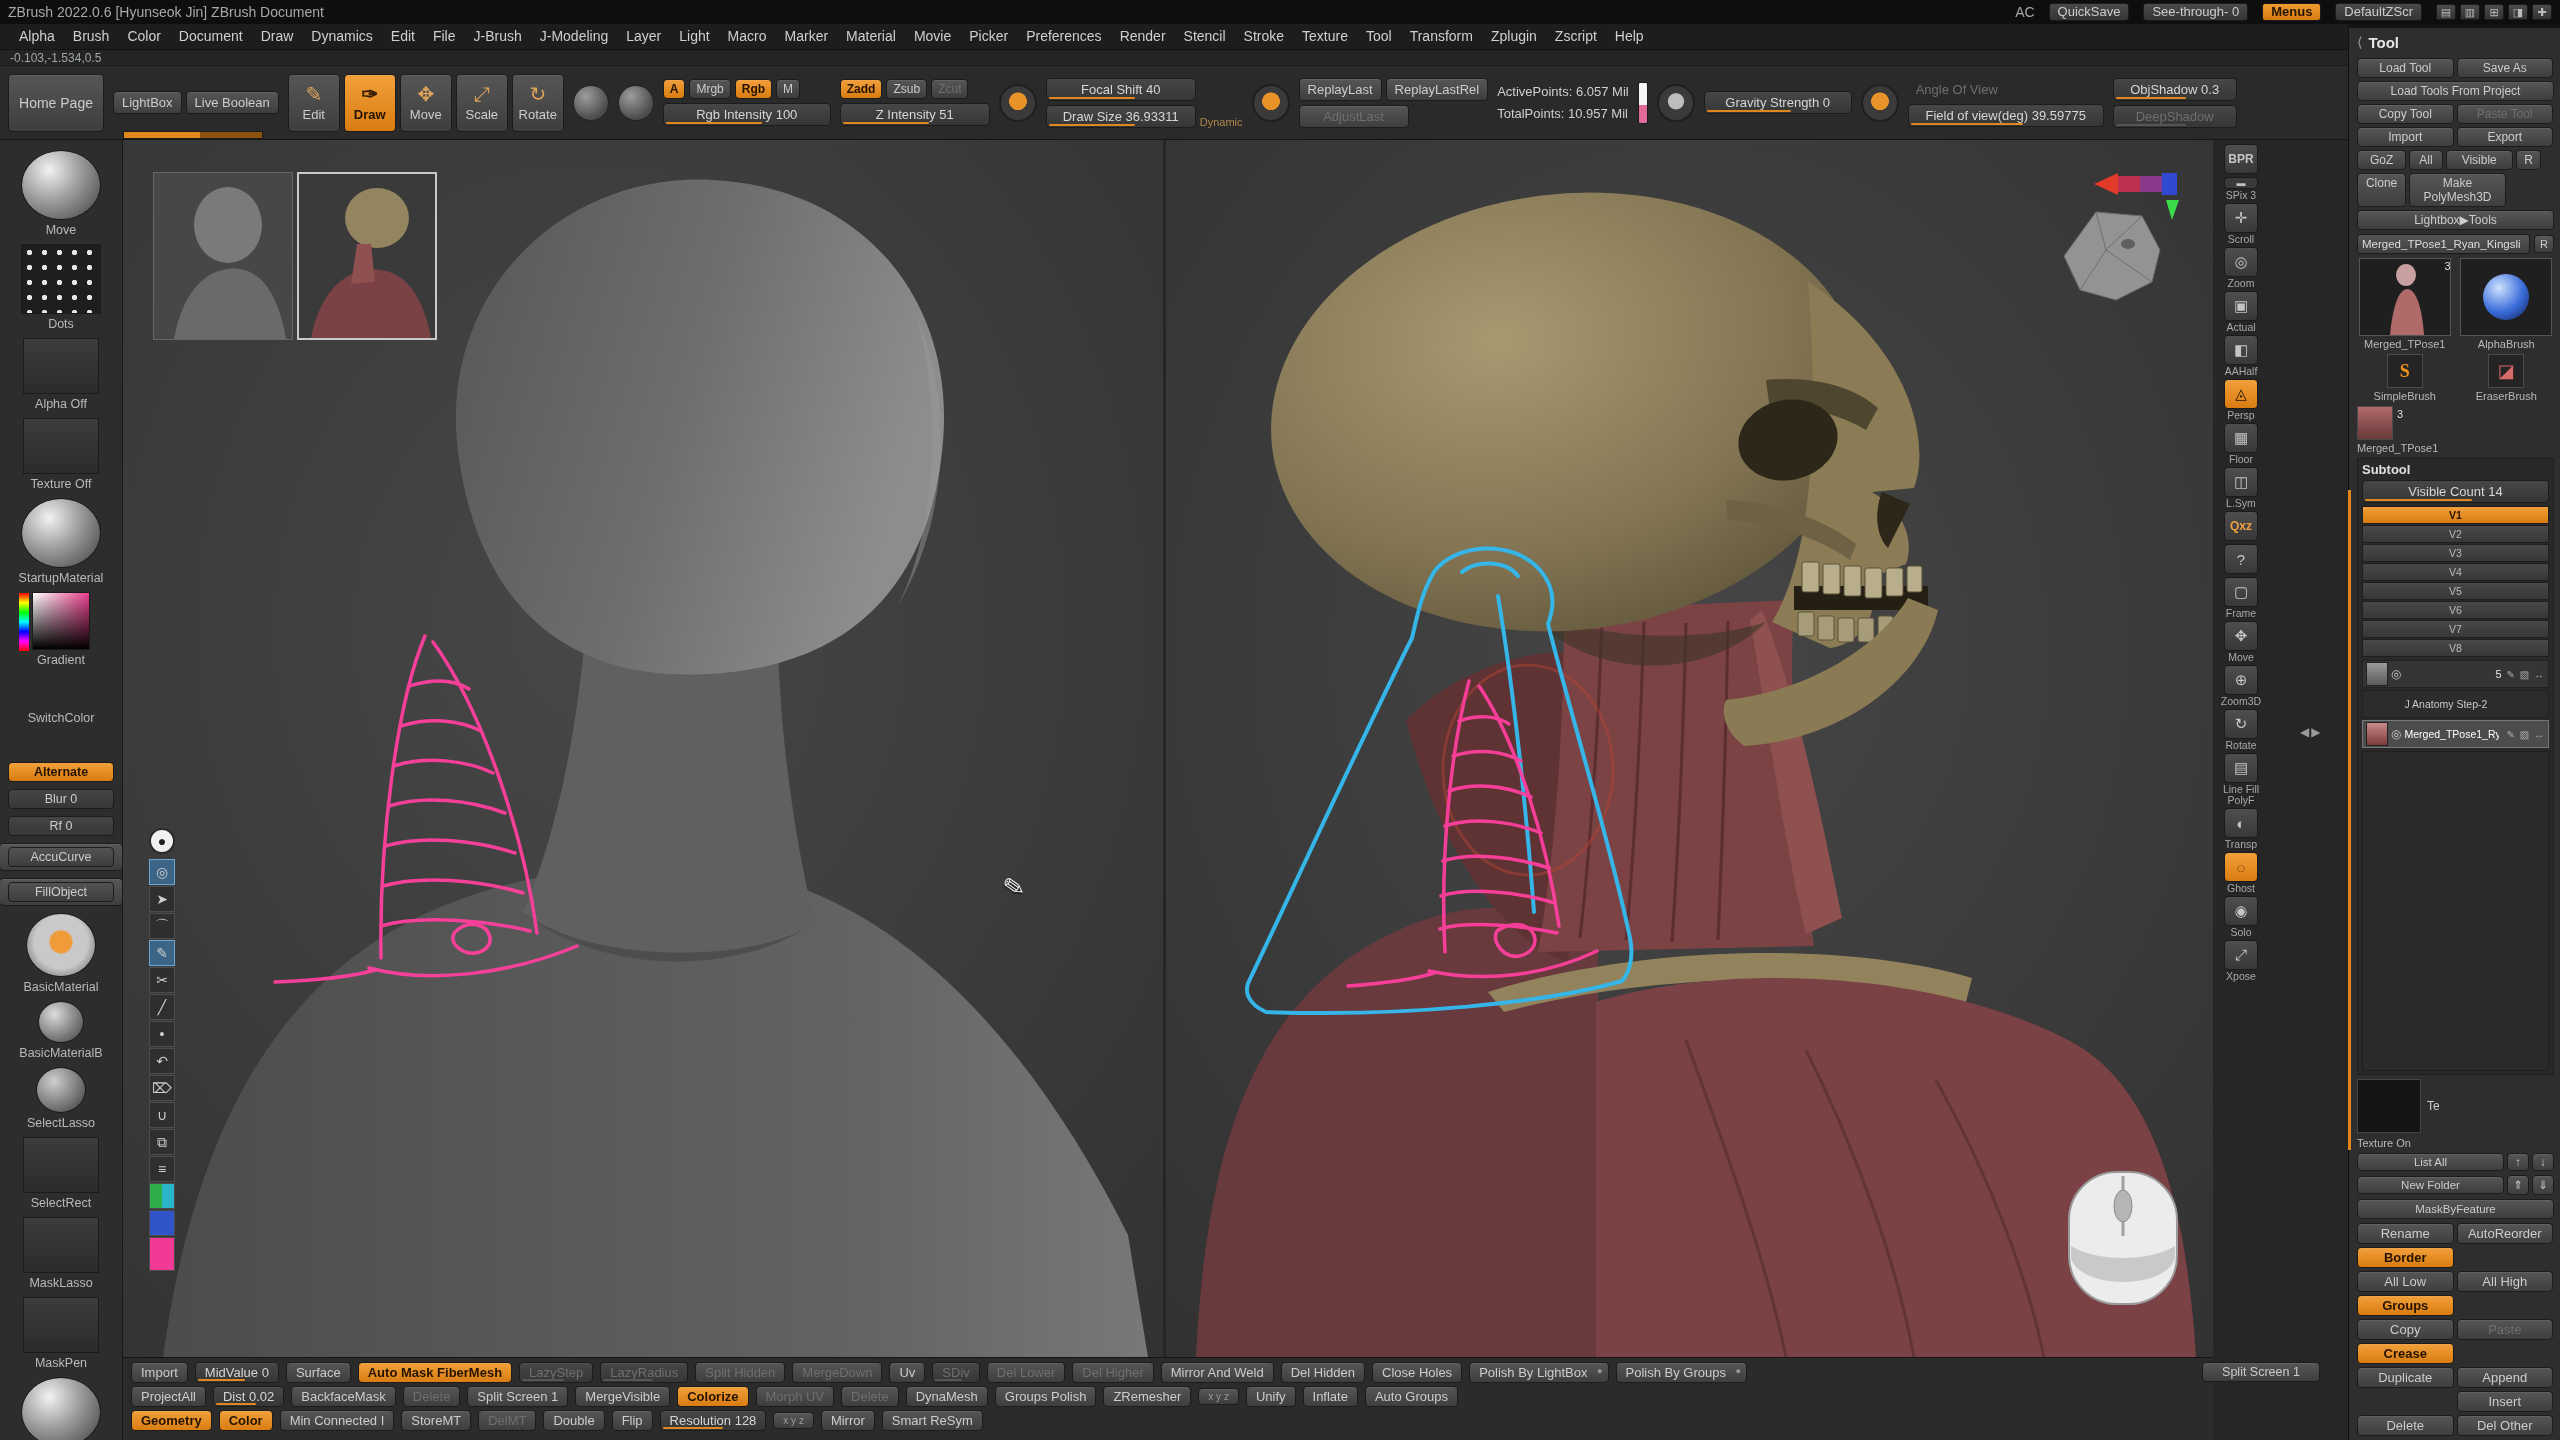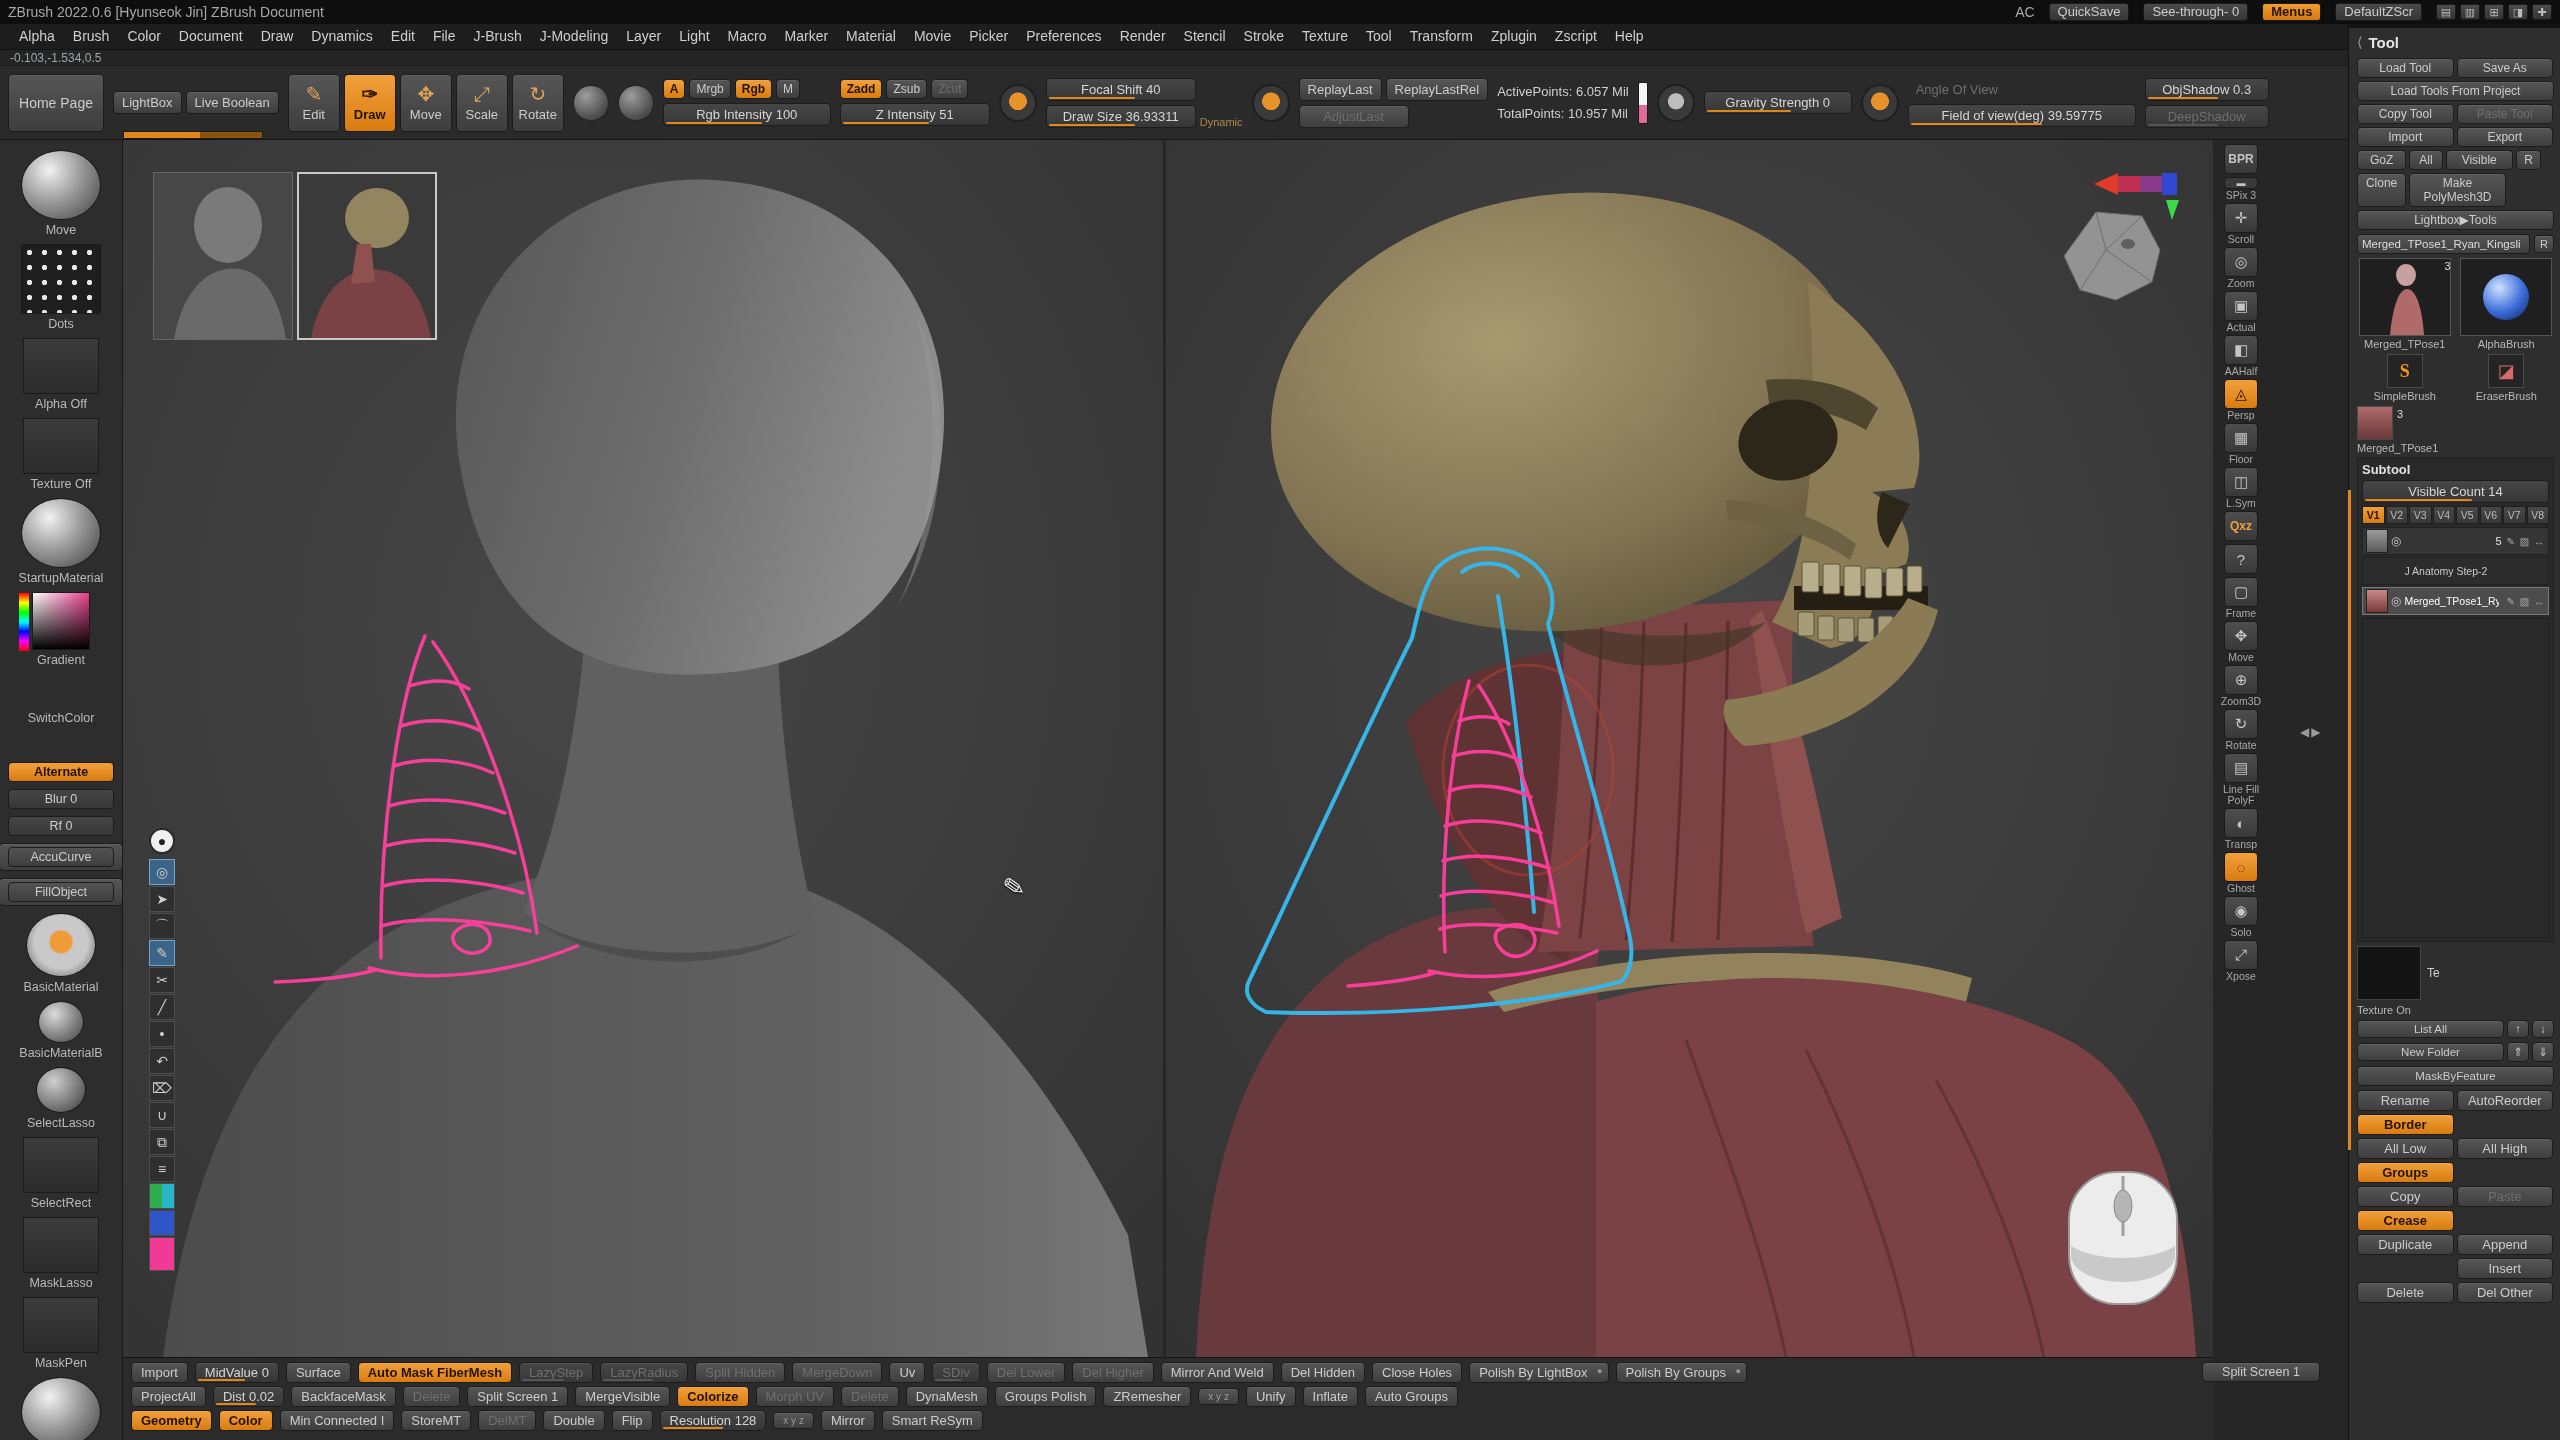--- a/index.html
+++ b/index.html
@@ -151,21 +151,21 @@
     align-items:center; justify-content:center; font-size:18px; }
   .mini-icon.slogo { color:#f0921e; font-weight:bold; font-family:"Liberation Serif",serif; }
   .mini-icon.eraser { color:#d86a6a; }
   .sphere-blue-thumb { width:92px; height:78px; background:#1f1f1f; border:1px solid #555; display:flex;
     align-items:center; justify-content:center; }
   .sphere-blue-thumb i { width:46px; height:46px; border-radius:50%; display:block;
     background:radial-gradient(circle at 35% 30%, #cfe2ff, #3a6cd9 55%, #122a66 95%); }
   .subtool { border:1px solid #1e1e1e; background:#292929; padding:3px 4px; display:flex;
     flex-direction:column; gap:3px; }
   .subtool-title { font-size:13px; color:#e0e0e0; font-weight:bold; }
-  .st-tabs { display:flex; gap:1px; }
+  .st-tabs { display:flex; gap:1px;flex-direction:column; }
   .st-tab { flex:1; font-size:10.5px; padding:2px 0; text-align:center; color:#bbb;
     background:linear-gradient(#484848,#383838); border:1px solid #1e1e1e; }
   .st-tab.active { background:linear-gradient(#f2a03c,#d97c10); color:#241300; font-weight:bold; }
   .st-list { display:flex; flex-direction:column; gap:2px; }
   .st-row { display:flex; align-items:center; gap:3px; height:28px; background:#353535;
     border:1px solid #222; padding:0 3px; font-size:11px; }
   .st-row.selected { background:#4c4c4c; border-color:#777; color:#fff; }
   .st-thumb { width:22px; height:24px; background:#555; border:1px solid #222; flex:none; }
   .st-row.thumb-gray .st-thumb { background:linear-gradient(#9a9a9a,#5a5a5a); }
   .st-row.thumb-red .st-thumb { background:linear-gradient(#c98a8a,#7a3a3a); }
@@ -316,21 +316,21 @@
     <div class="tb-col">
       <span class="pts">ActivePoints: 6.057 Mil</span>
       <span class="pts">TotalPoints: 10.957 Mil</span>
     </div>
     <div class="gauge"></div>
     <div class="tb-icon gray"></div>
     <div class="slider" style="width:148px">Gravity Strength 0</div>
     <div class="tb-icon"></div>
     <div class="tb-col">
       <span class="dimtext">Angle Of View</span>
-      <div class="slider" style="width:228px">Field of view(deg) 39.59775</div>
+      <div class="slider" style="width:196px">Field of view(deg) 39.59775</div>
     </div>
     <div class="tb-col">
       <div class="slider" style="width:124px">ObjShadow 0.3</div>
       <div class="slider disabled" style="width:124px">DeepShadow</div>
     </div>
   </div>
 
   <div class="loadbar"></div>
 
   <div class="sidebar">

